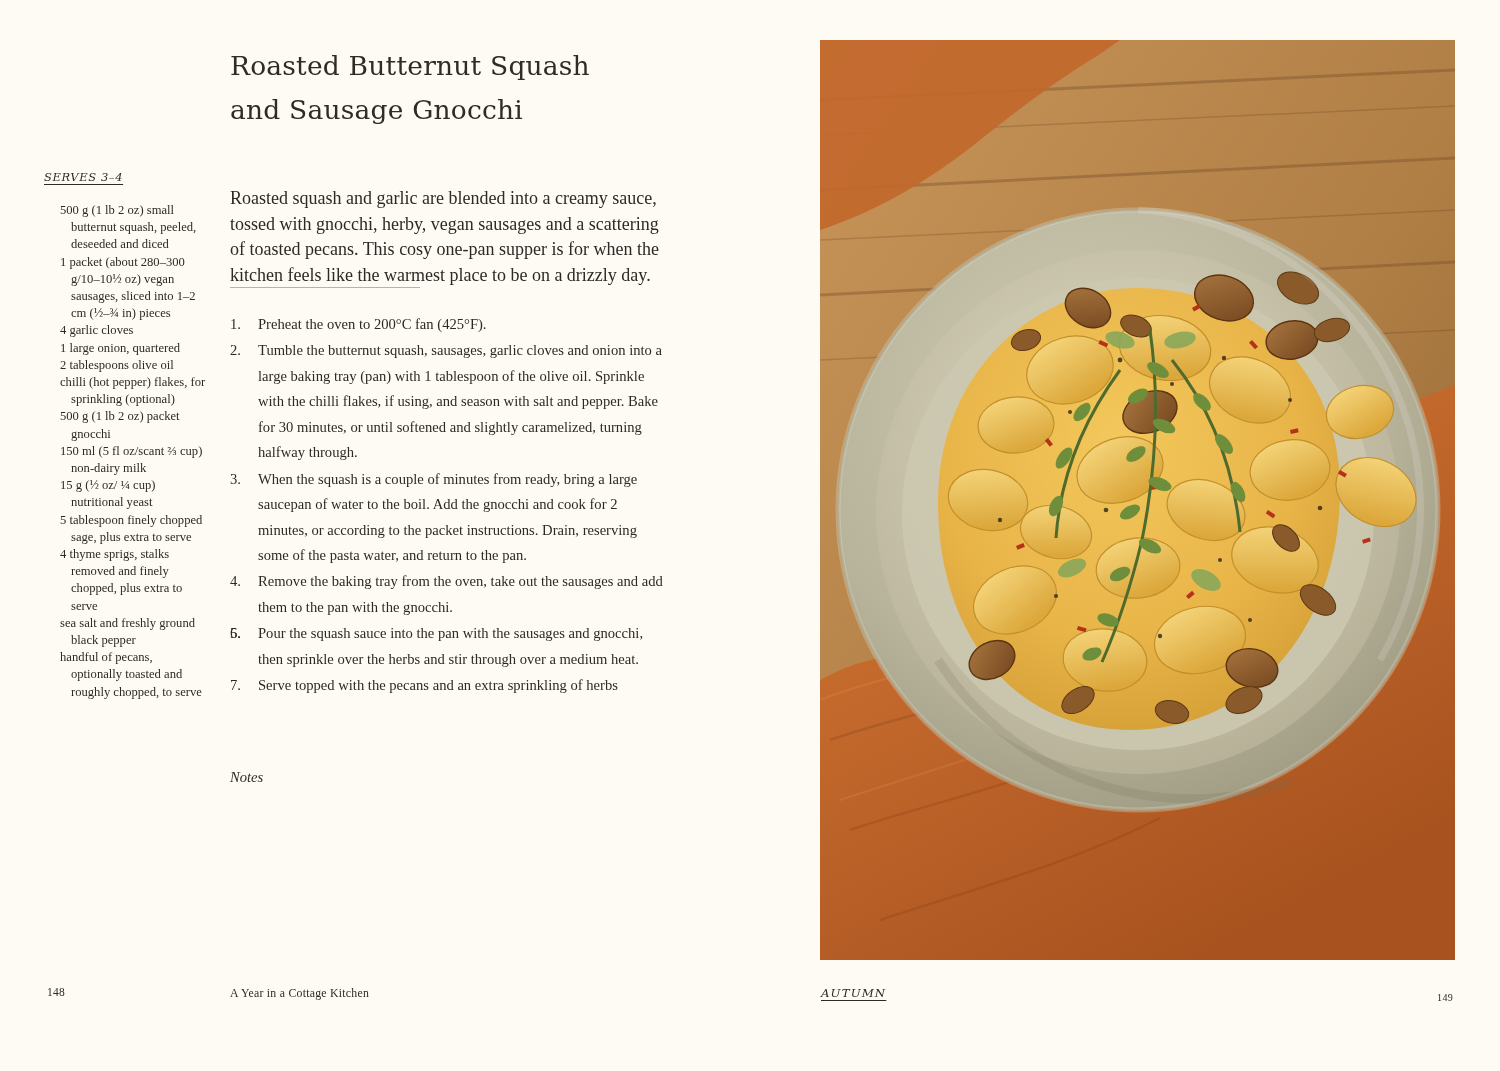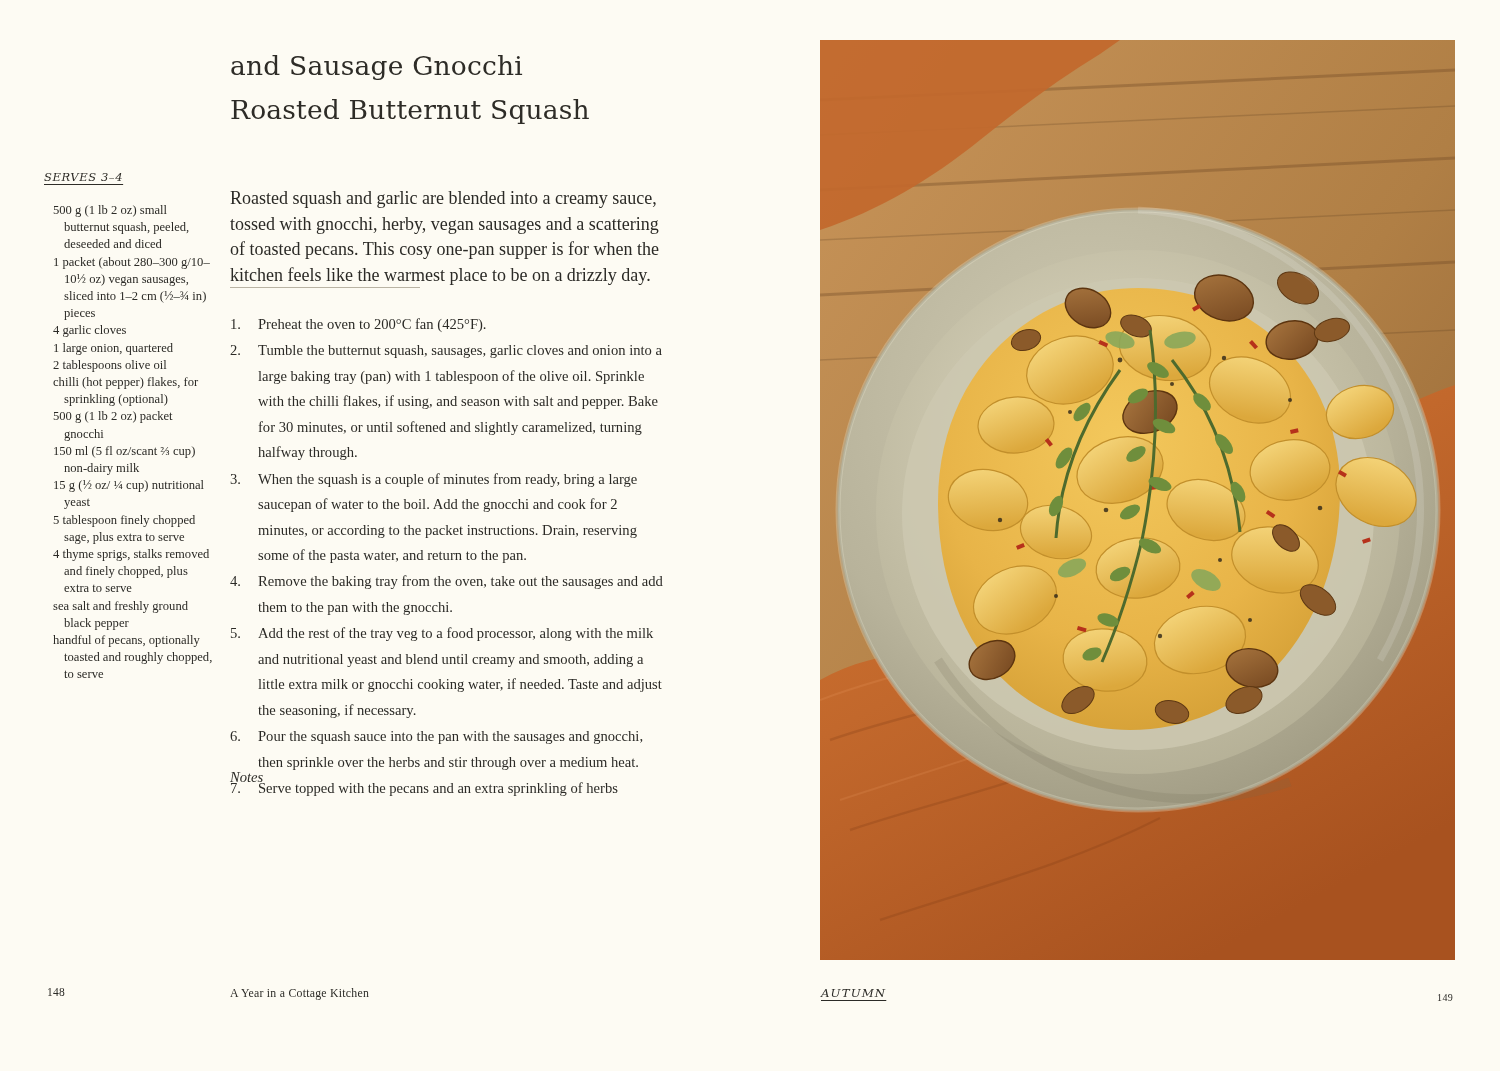--- a/index.html
+++ b/index.html
@@ -50,21 +50,21 @@
     font-style: italic;
     font-size: 11.5px;
     letter-spacing: 0.6px;
     text-decoration: underline;
     text-underline-offset: 3px;
     margin-bottom: 18px;
     color: #2e2c27;
   }
   #ingredients-list {
     list-style: none;
-    margin: 9px;
+    margin: 16px;
     padding: 0;
     font-size: 12.6px;
     line-height: 17.2px;
   }
   #ingredients-list li {
     margin-bottom: 0;
     padding-left: 11px;
     text-indent: -11px;
   }
 
@@ -190,22 +190,22 @@
     background: #8a5a34;
   }
   #photo svg { display: block; }
 </style>
 </head>
 <body>
 
 <div id="left-page">
 
   <div id="recipe-title">
+    <span class="line">Roasted Butternut Squash</span>
     <span class="line">and Sausage Gnocchi</span>
-    <span class="line">Roasted Butternut Squash</span>
   </div>
 
   <div id="ingredients-col">
     <div id="serves-label">SERVES 3–4</div>
     <ul id="ingredients-list">
       <li>500 g (1 lb 2 oz) small butternut squash, peeled, deseeded and diced</li>
       <li>1 packet (about 280–300 g/10–10½ oz) vegan sausages, sliced into 1–2 cm (½–¾ in) pieces</li>
       <li>4 garlic cloves</li>
       <li>1 large onion, quartered</li>
       <li>2 tablespoons olive oil</li>
@@ -236,21 +236,20 @@
     <li>
       <span class="num">3.</span>
       <span>When the squash is a couple of minutes from ready, bring a large saucepan of water to the boil. Add the gnocchi and cook for 2 minutes, or according to the packet instructions. Drain, reserving some of the pasta water, and return to the pan.</span>
     </li>
     <li>
       <span class="num">4.</span>
       <span>Remove the baking tray from the oven, take out the sausages and add them to the pan with the gnocchi.</span>
     </li>
     <li>
       <span class="num">5.</span>
-      <span>Add the rest of the tray veg to a food processor, along with the milk and nutritional yeast and blend until creamy and smooth, adding a little extra milk or gnocchi cooking water, if needed. Taste and adjust the seasoning, if necessary.</span>
     </li>
     <li>
       <span class="num">6.</span>
       <span>Pour the squash sauce into the pan with the sausages and gnocchi, then sprinkle over the herbs and stir through over a medium heat.</span>
     </li>
     <li>
       <span class="num">7.</span>
       <span>Serve topped with the pecans and an extra sprinkling of herbs</span>
     </li>
   </ol>

